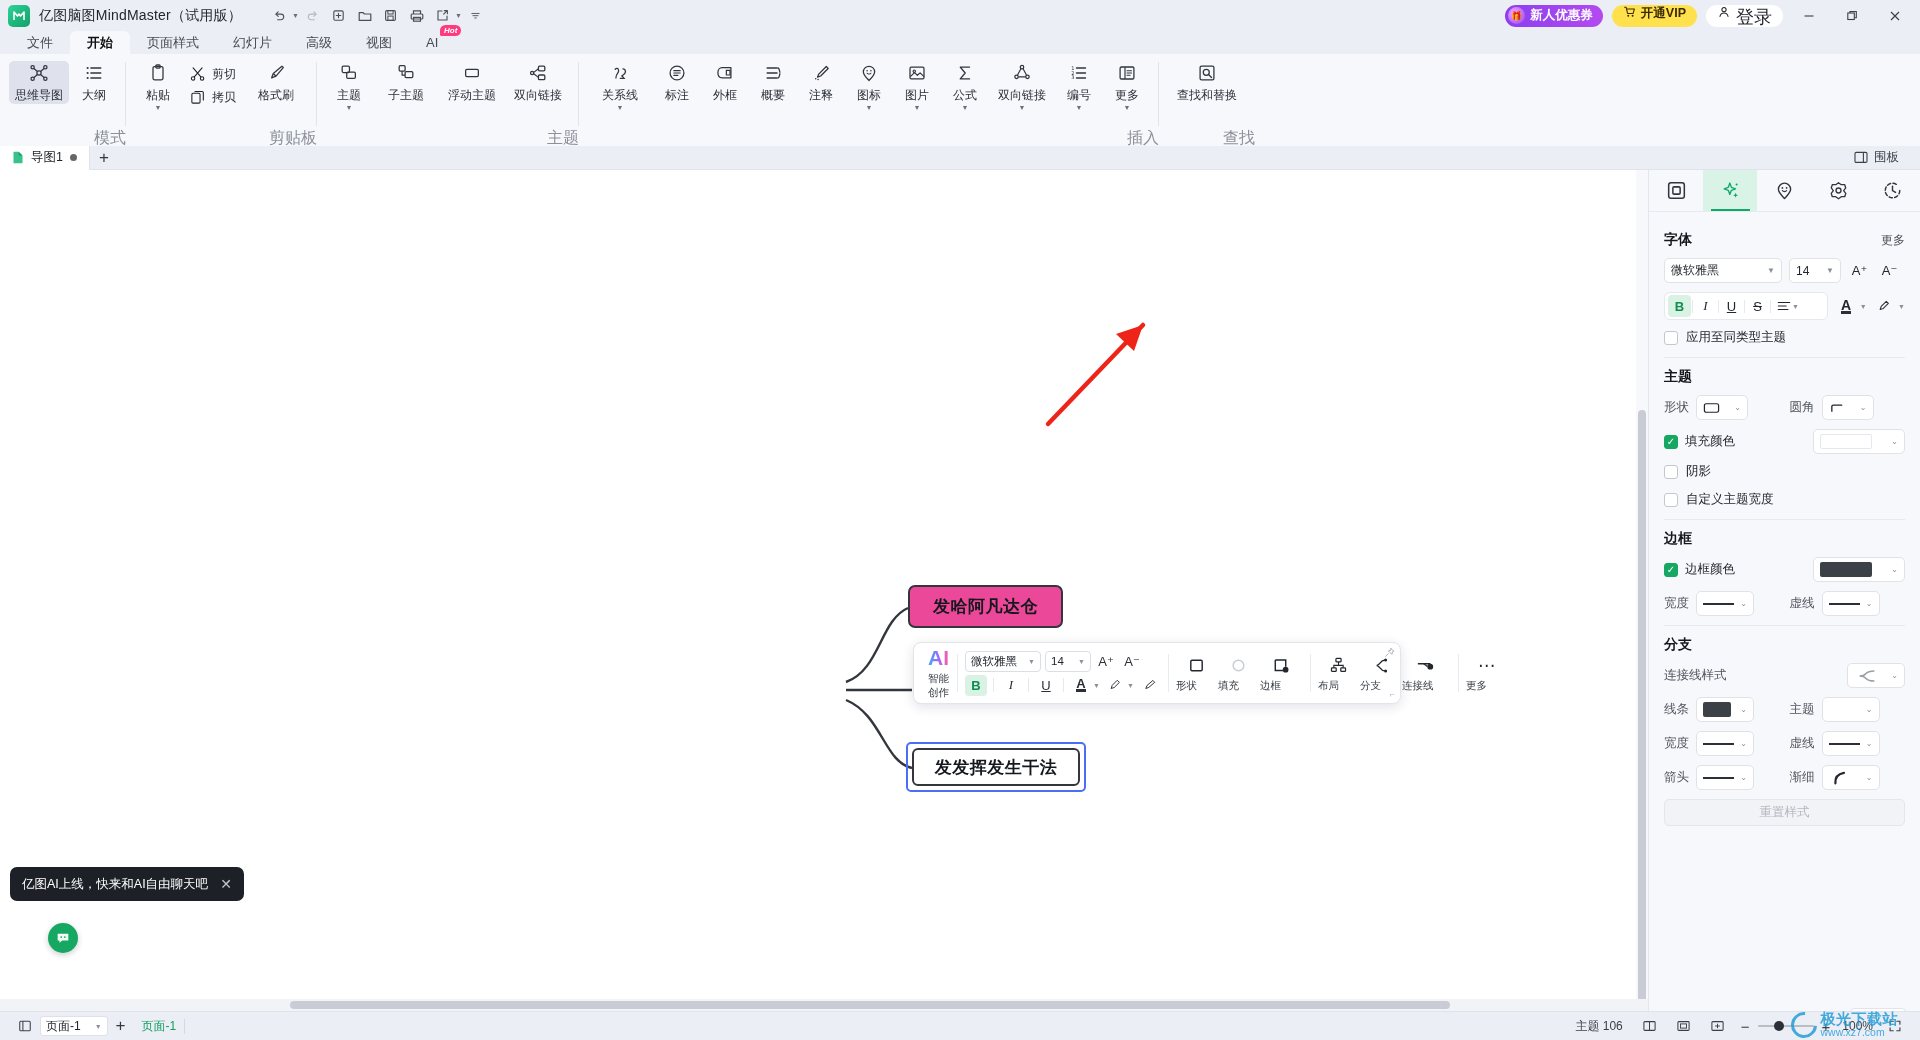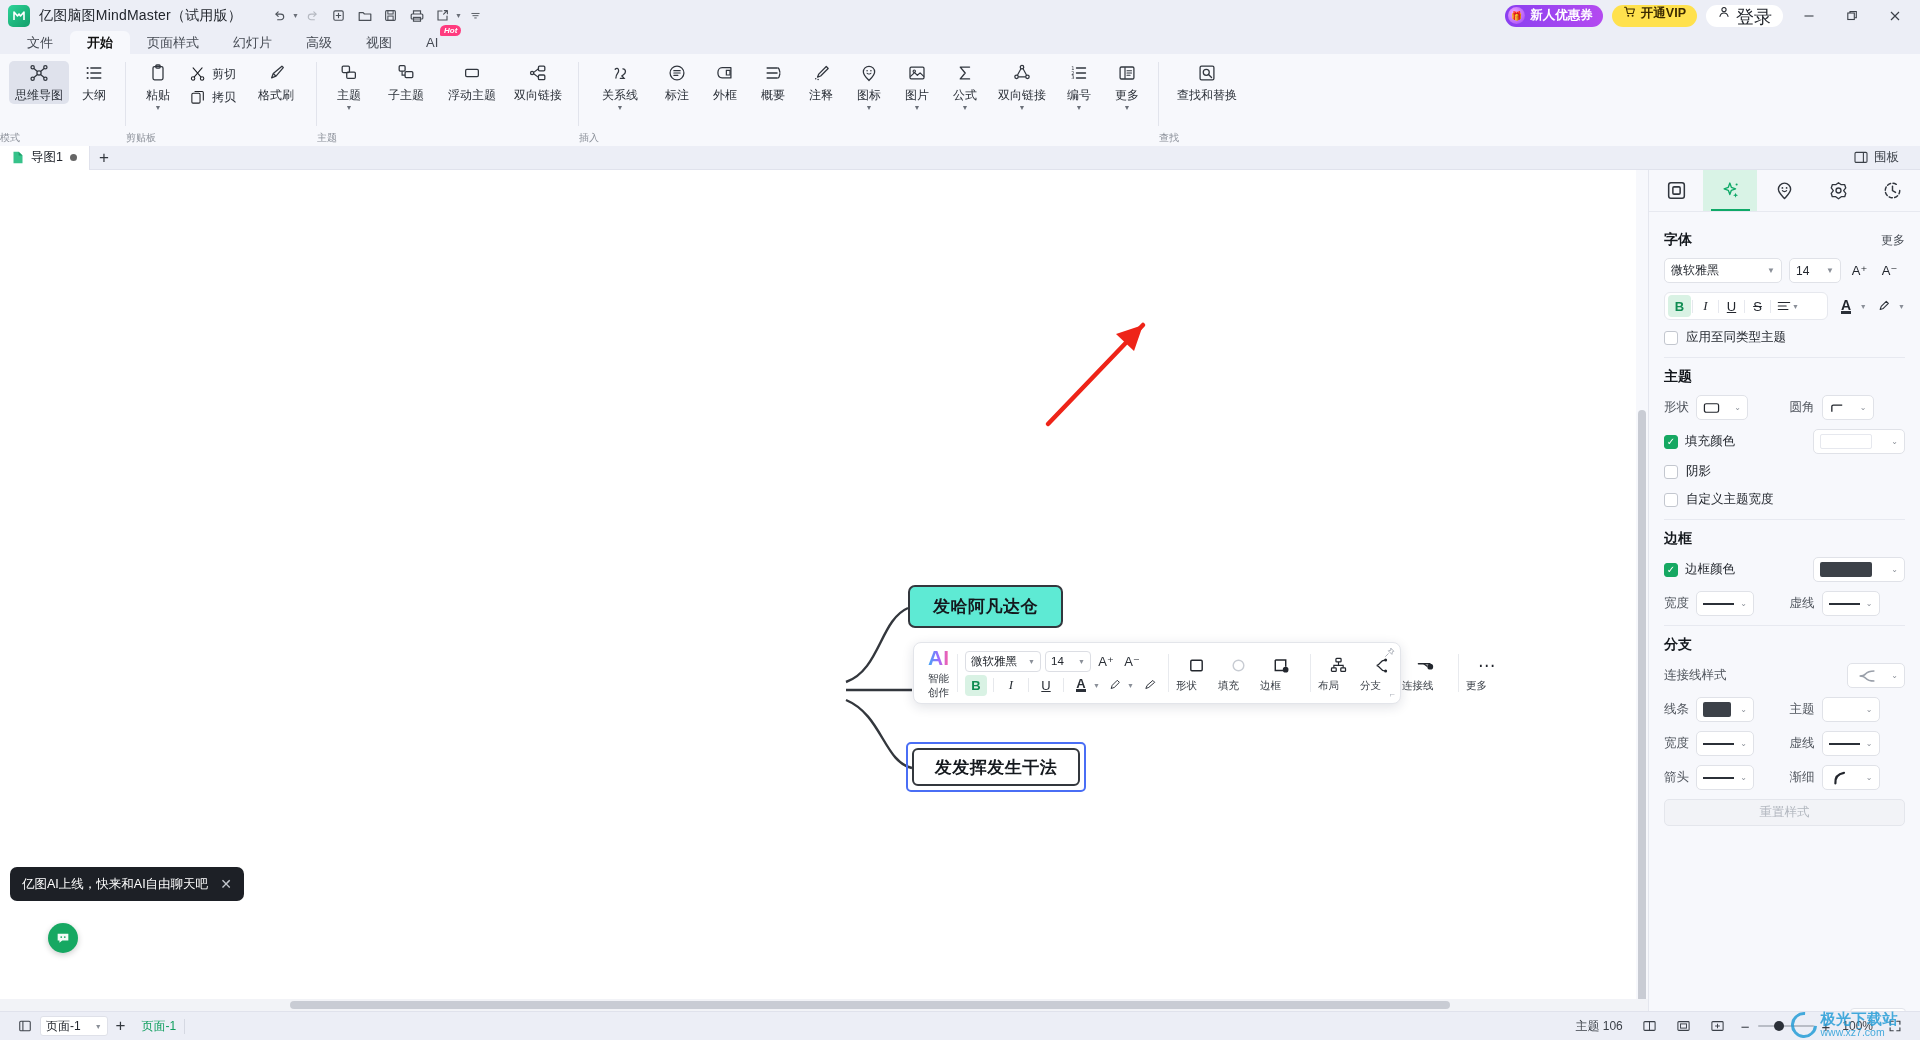--- a/index.html
+++ b/index.html
@@ -41,21 +41,21 @@
   .mtab.active { background:#f7f8fc; color:#111; font-weight:bold; }
   .hot { position:absolute; top:-6px; right:-6px; background:#ff3b7f; color:#fff;
          font-size:8px; font-weight:bold; border-radius:7px 7px 7px 2px; padding:1px 4px; font-style:italic;}
 
   
   .ribbon { height:92px; background:#f7f8fc; display:flex; flex:none; position:relative; }
   .rgroup { display:flex; flex-direction:column; position:relative; }
   .rgroup:after { content:""; position:absolute; right:0; top:8px; bottom:20px; width:1px; background:#e2e4ec; }
   .rgroup.nosep:after { display:none; }
   .ritems { display:flex; align-items:flex-start; padding:7px 9px 0 9px; gap:2px; flex:1; }
-  .glabel { height:17px; font-size:10px; color:#8b9099; text-align:left; line-height:17px; }
+  .glabel { height:17px; font-size:16px; color:#8b9099; text-align:right; line-height:17px; }
   .ritem { min-width:46px; padding:0 6px 0; display:flex; flex-direction:column; align-items:center;
            border-radius:5px; position:relative; }
   .ritem.sel { background:#dfe2ec; }
   .ritem .ic { height:24px; display:flex; align-items:center; justify-content:center; color:#31363e; }
   .ritem .lb { font-size:12px; color:#2b3038; margin-top:2px; white-space:nowrap; }
   .ritem .dd { font-size:7px; color:#6a6f78; line-height:6px; margin-top:1px; }
   .ritem.wide { min-width:64px; }
   .rstack { display:flex; flex-direction:column; gap:1px; padding-top:2px;}
   .rrow { display:flex; align-items:center; gap:5px; padding:2px 6px; border-radius:5px; }
   .rrow .lb { font-size:12px; color:#2b3038; }
@@ -70,21 +70,21 @@
 
   
   .body { flex:1; display:flex; min-height:0; }
   .canvas-wrap { flex:1; position:relative; background:#fff; overflow:hidden; }
 
   
   .mm { position:absolute; left:0; top:0; right:0; bottom:0; }
   .node { position:absolute; display:flex; align-items:center; justify-content:center; }
   .root-node { left:646px; top:492px; width:200px; height:56px; background:#16a862; border-radius:28px;
       color:#fff; font-size:21px; font-weight:bold; letter-spacing:1px; }
-  .topic1 { left:908px; top:415px; width:155px; height:43px; background:#5eead4; border:2px solid #33373d;
+  .topic1 { left:908px; top:415px; width:155px; height:43px; background:#ec4899; border:2px solid #33373d;
       border-radius:7px; font-size:17px; font-weight:bold; color:#14181d; letter-spacing:.5px;}
   .topic2-sel { position:absolute; left:906px; top:572px; width:180px; height:50px;
       border:2px solid #4a6ef5; border-radius:5px; }
   .topic2 { left:912px; top:578px; width:168px; height:38px; background:#fff; border:2px solid #33373d;
       border-radius:6px; font-size:17px; font-weight:bold; color:#14181d; letter-spacing:.5px;}
 
   
   .flt { position:absolute; left:913px; top:472px; width:488px; height:62px; background:#fff;
          border:1px solid #e3e5ea; border-radius:8px; box-shadow:0 3px 12px rgba(20,30,60,.13);
          display:flex; align-items:stretch; padding:4px 6px; }

